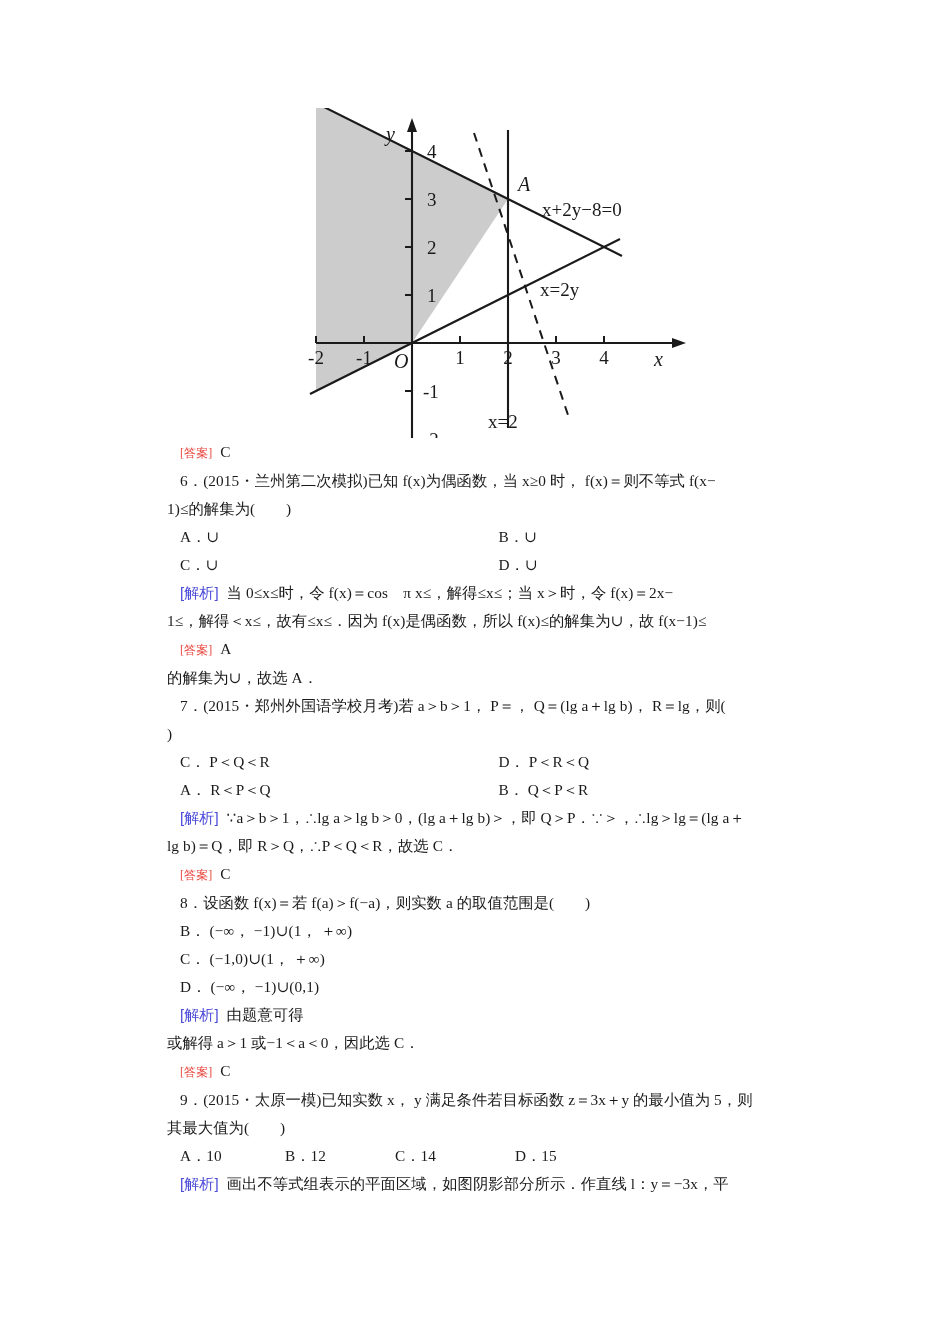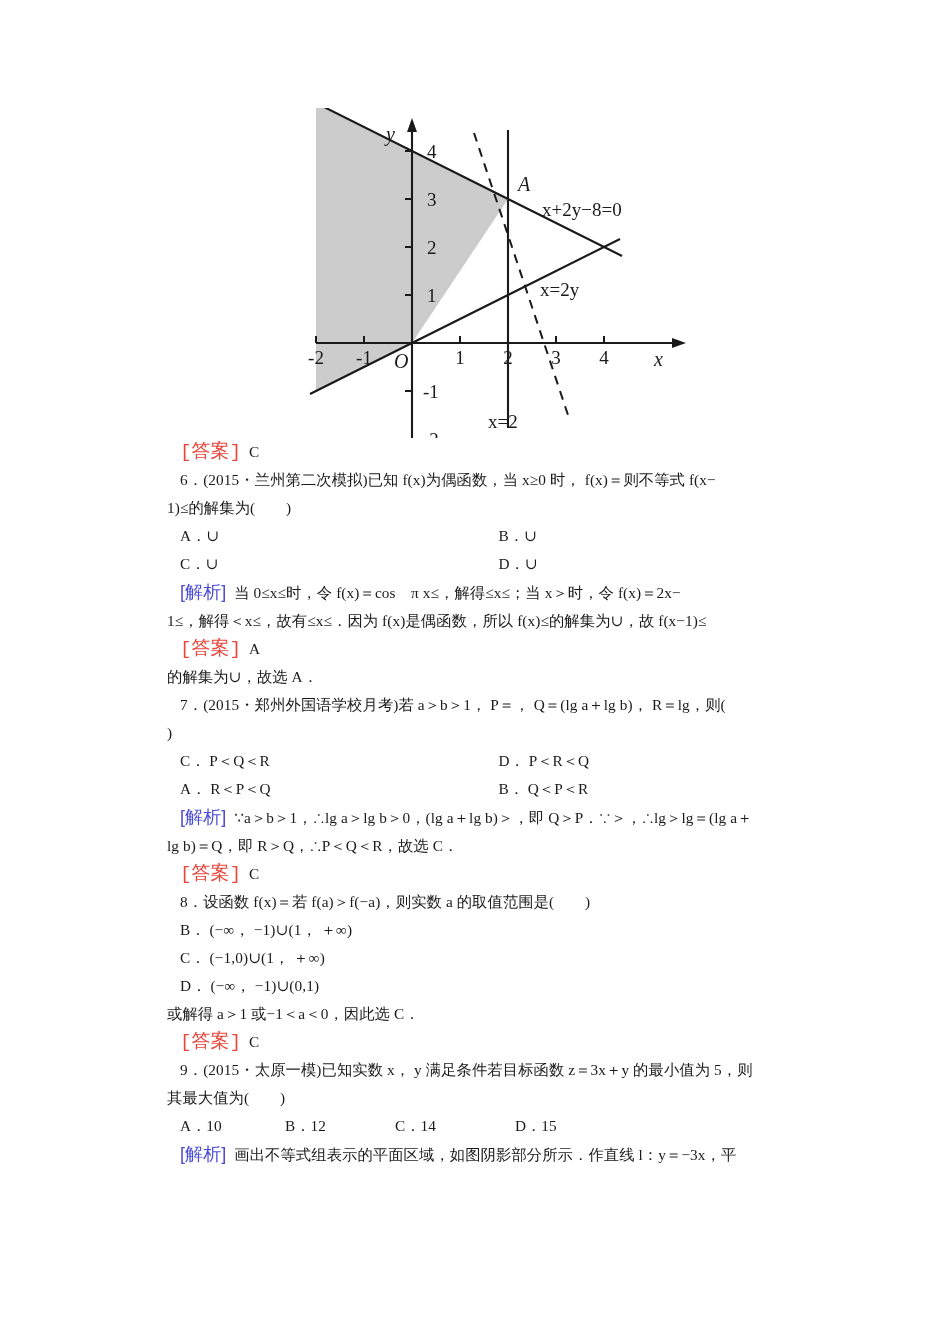--- a/index.html
+++ b/index.html
@@ -48,27 +48,27 @@
     font-size: 15.3px;
     line-height: 28px;
     letter-spacing: 0.1px;
     white-space: pre;
   }
   .line.indent { text-indent: 0; padding-left: 13px; }
   .line.hang   { padding-left: 0px; }
 
   .tag-ans {
     color: #e8453c;
-    font-family: Liberation Mono, monospace;
-    font-size: 19px;
+    font-family: Liberation Serif, serif;
+    font-size: 12px;
   }
   .tag-sol {
     color: #4b4bd8;
     font-family: "Liberation Sans", sans-serif;
-    font-size: 18px;
+    font-size: 15px;
   }
   .opt-row {
     display: flex;
     font-size: 15.3px;
     line-height: 28px;
     padding-left: 13px;
     white-space: pre;
   }
   .opt-col { width: 320px; }
   .opt-col.narrow { width: 105px; }
@@ -181,20 +181,21 @@
     <div class="line hang">lg b)＝Q，即 R＞Q，∴P＜Q＜R，故选 C．</div>
 
     <div class="line indent"><span class="tag-ans">[答案]</span><span>  C</span></div>
 
     <div class="line indent">8．设函数 f(x)＝若 f(a)＞f(−a)，则实数 a 的取值范围是(　　)</div>
 
     <div class="line indent">B． (−∞， −1)∪(1， ＋∞)</div>
     <div class="line indent">C． (−1,0)∪(1， ＋∞)</div>
     <div class="line indent">D． (−∞， −1)∪(0,1)</div>
 
+    <div class="line indent"><span class="tag-sol">[解析]</span><span>  由题意可得</span></div>
     <div class="line hang">或解得 a＞1 或−1＜a＜0，因此选 C．</div>
 
     <div class="line indent"><span class="tag-ans">[答案]</span><span>  C</span></div>
 
     <div class="line indent">9．(2015・太原一模)已知实数 x， y 满足条件若目标函数 z＝3x＋y 的最小值为 5，则</div>
     <div class="line hang">其最大值为(　　)</div>
 
     <div class="opt-row">
       <span class="opt-col narrow">A．10</span>
       <span class="opt-col narrow2">B．12</span>

